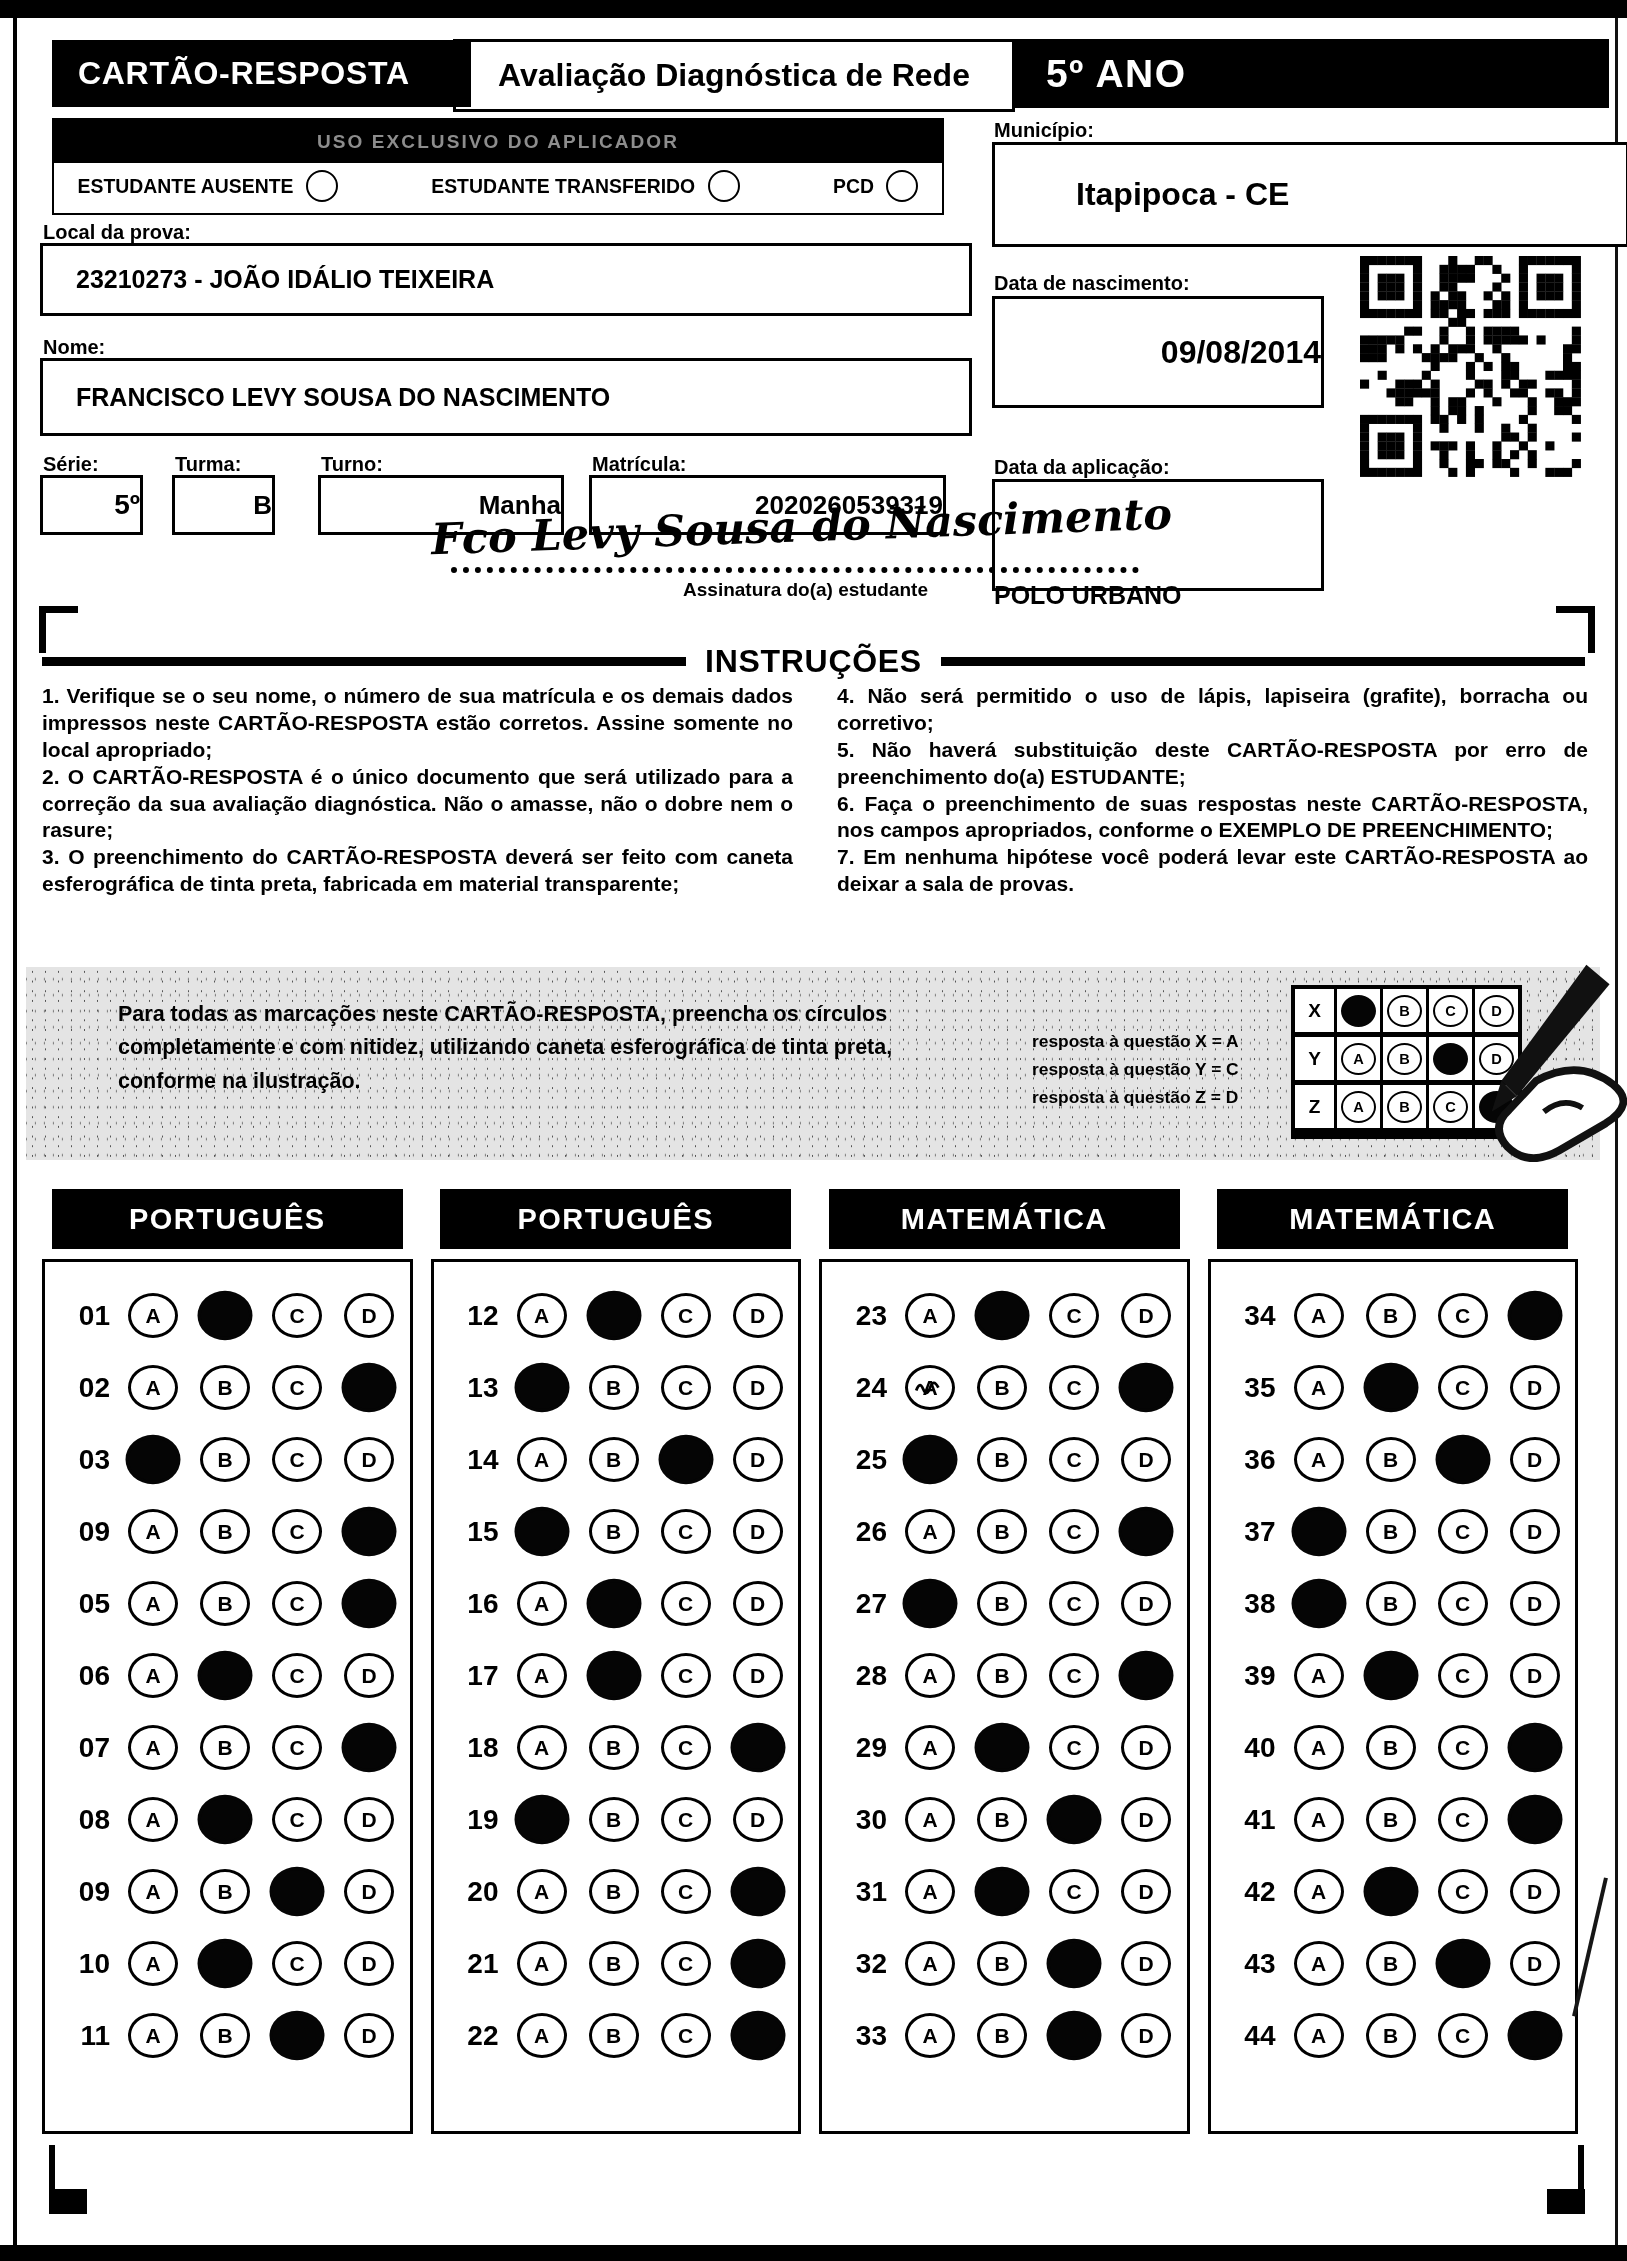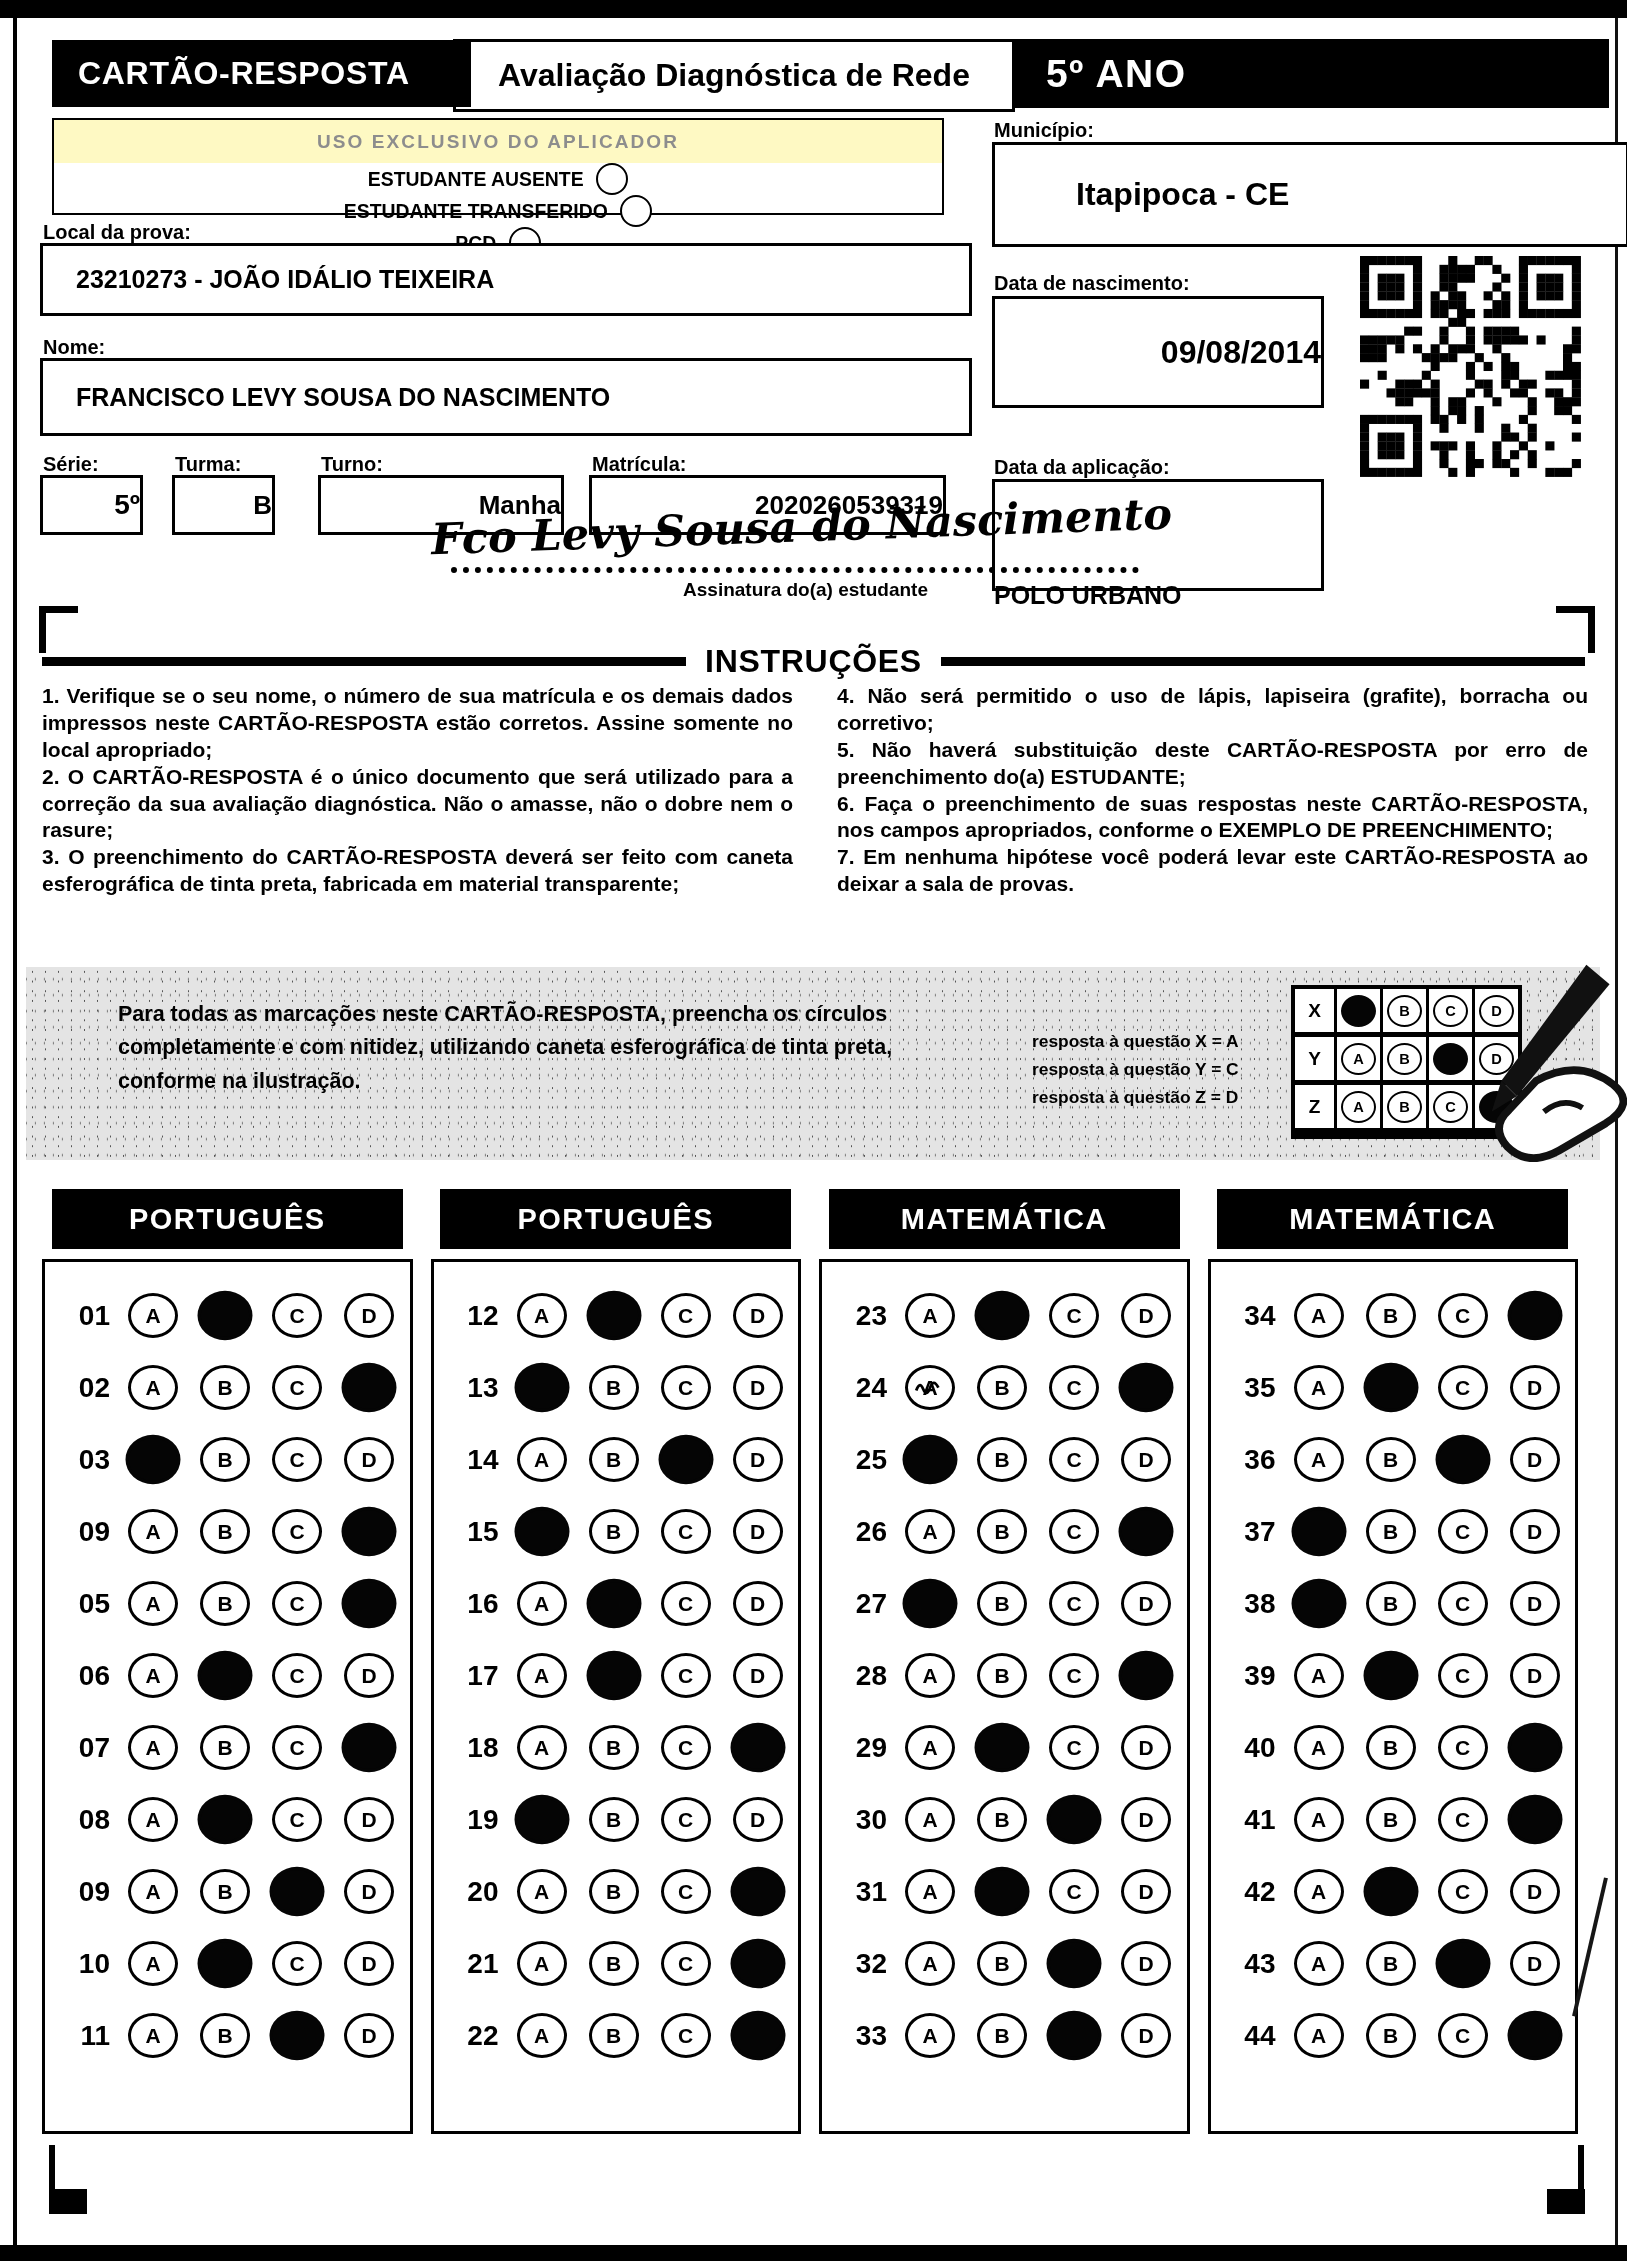--- a/index.html
+++ b/index.html
@@ -16,23 +16,23 @@
   
   .hdr-cartao{left:52px;top:40px;width:393px;height:67px;background:#000;color:#fff;
     display:flex;align-items:center;padding-left:26px;font-size:32px;font-weight:bold;letter-spacing:0.7px;}
   .hdr-aval{left:453px;top:39px;width:556px;height:67px;background:#fff;border:3.5px solid #000;
     display:flex;align-items:center;justify-content:center;font-size:32px;font-weight:bold;}
   .hdr-ano{left:1015px;top:39px;width:563px;height:69px;background:#000;color:#fff;
     display:flex;align-items:center;padding-left:31px;font-size:39px;font-weight:bold;letter-spacing:1.4px;}
 
   
   .aplicador{left:52px;top:118px;width:888px;height:93px;border:2.8px solid #000;background:#fff;}
-  .aplicador-bar{height:43px;background:#fef9c3;color:#8d8d8d;display:flex;align-items:center;
+  .aplicador-bar{height:43px;background:#000000;color:#8d8d8d;display:flex;align-items:center;
     justify-content:center;font-size:19px;font-weight:bold;letter-spacing:2.1px;}
-  .aplicador-row{display:flex;align-items:center;justify-content:space-between;height:46px;padding:0 23.6px;flex-direction:column;}
+  .aplicador-row{display:flex;align-items:center;justify-content:space-between;height:46px;padding:0 23.6px;}
   .cb-item{display:flex;align-items:center;gap:12.5px;font-size:19.4px;font-weight:bold;}
   .cb-circle{width:28px;height:28px;border:2.8px solid #000;border-radius:50%;background:#fff;}
 
   .lbl{font-weight:bold;font-size:20px;white-space:nowrap;}
   .fbox{border:3.5px solid #000;background:#fff;display:flex;align-items:center;
     font-weight:bold;font-size:25px;}
   .fbox.pad{padding-left:33px;}
   .fbox.center{justify-content:flex-end;}
 
   

